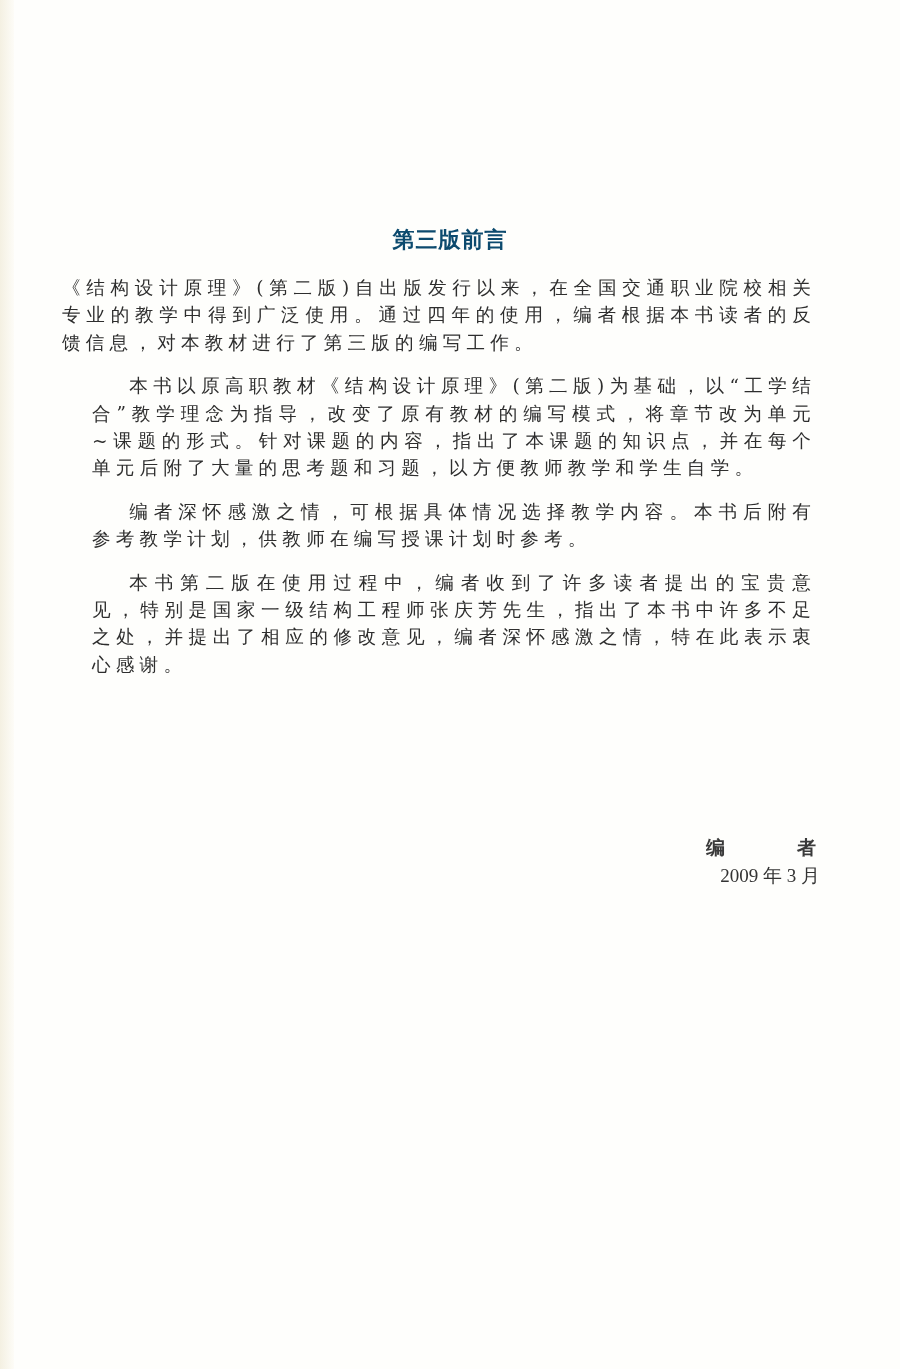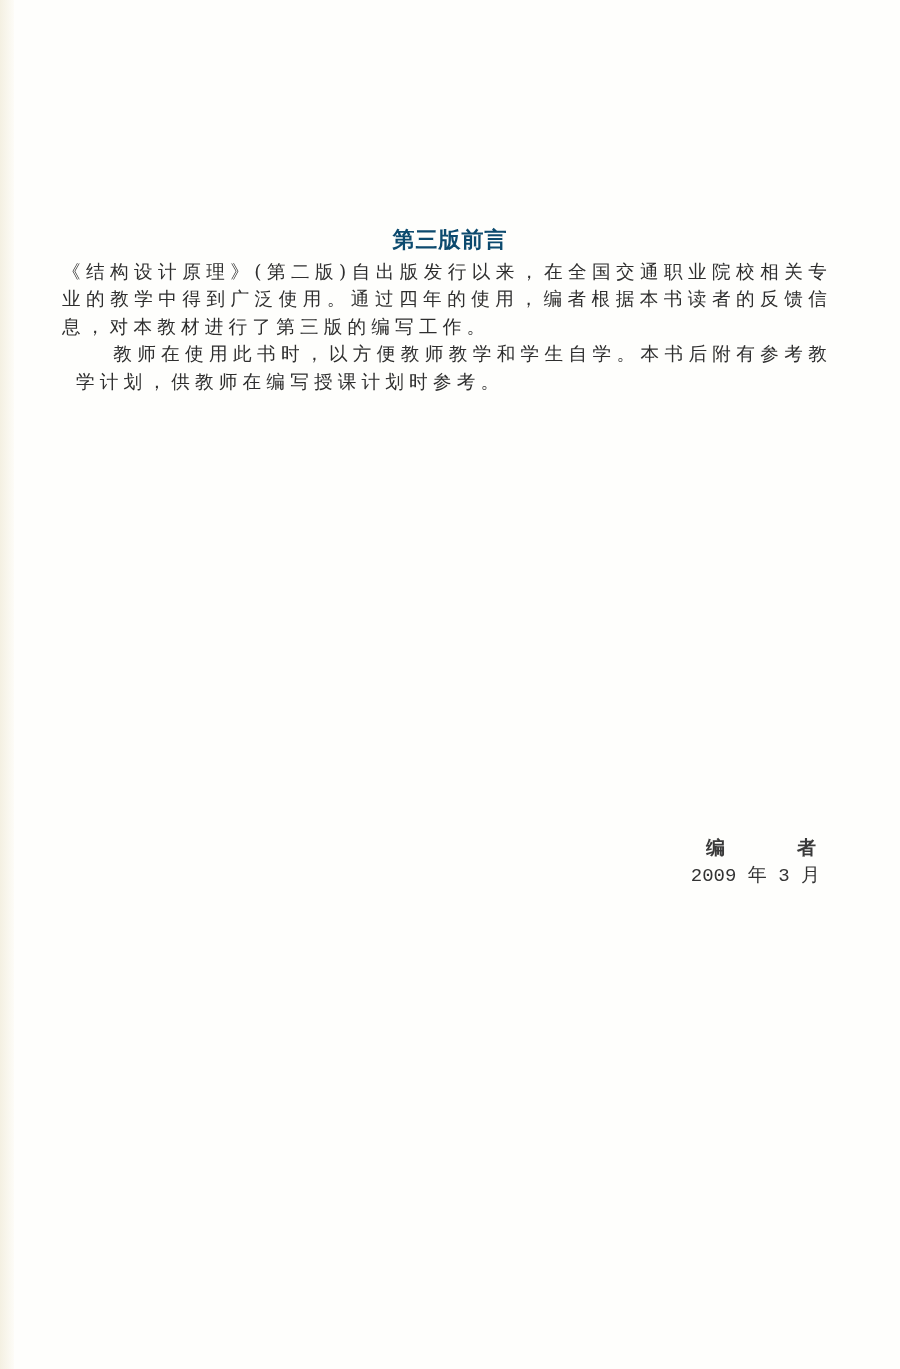--- a/index.html
+++ b/index.html
@@ -33,21 +33,21 @@
       color: #0c4a6e;
       letter-spacing: 1px;
     }
     .body-text {
       position: absolute;
       top: 258px;
       left: 76px;
       width: 756px;
     }
     .para {
-      margin: 0;
+      margin: 16px;
       font-size: 18.6px;
       line-height: 27.4px;
       text-indent: 2em;
       text-align: justify;
       text-justify: inter-character;
       letter-spacing: 5.2px;
     }
     .para.first { text-indent: 0; margin-left: -14px; }
     .signature {
       position: absolute;
@@ -62,36 +62,38 @@
       font-size: 19px;
       color: #3a3a3a;
       letter-spacing: 0;
       line-height: 27px;
       width: 110px;
       display: flex;
       justify-content: space-between;
       margin-left: 26px;
     }
     .sig-date {
-      font-family: Liberation Mono, monospace;
+      font-family: Liberation Serif, serif;
       font-size: 19px;
       color: #333;
       line-height: 30px;
     }
   </style>
 </head>
 <body>
 
 <div class="page-edge"></div>
 
 <h1 class="title">第三版前言</h1>
 
 <div class="body-text">
   <p class="para first">《结构设计原理》(第二版)自出版发行以来，在全国交通职业院校相关专业的教学中得到广泛使用。通过四年的使用，编者根据本书读者的反馈信息，对本教材进行了第三版的编写工作。</p>
-  <p class="para">教师在使用此书时，以方便教师教学和学生自学。本书后附有参考教学计划，供教师在编写授课计划时参考。</p>
+  <p class="para">本书以原高职教材《结构设计原理》(第二版)为基础，以“工学结合”教学理念为指导，改变了原有教材的编写模式，将章节改为单元~课题的形式。针对课题的内容，指出了本课题的知识点，并在每个单元后附了大量的思考题和习题，以方便教师教学和学生自学。</p>
+  <p class="para">编者深怀感激之情，可根据具体情况选择教学内容。本书后附有参考教学计划，供教师在编写授课计划时参考。</p>
+  <p class="para">本书第二版在使用过程中，编者收到了许多读者提出的宝贵意见，特别是国家一级结构工程师张庆芳先生，指出了本书中许多不足之处，并提出了相应的修改意见，编者深怀感激之情，特在此表示衷心感谢。</p>
 </div>
 
 <div class="signature">
   <div class="sig-name">
     <span>编</span>
     <span>者</span>
   </div>
   <div class="sig-date">2009 年 3 月</div>
 </div>
 

